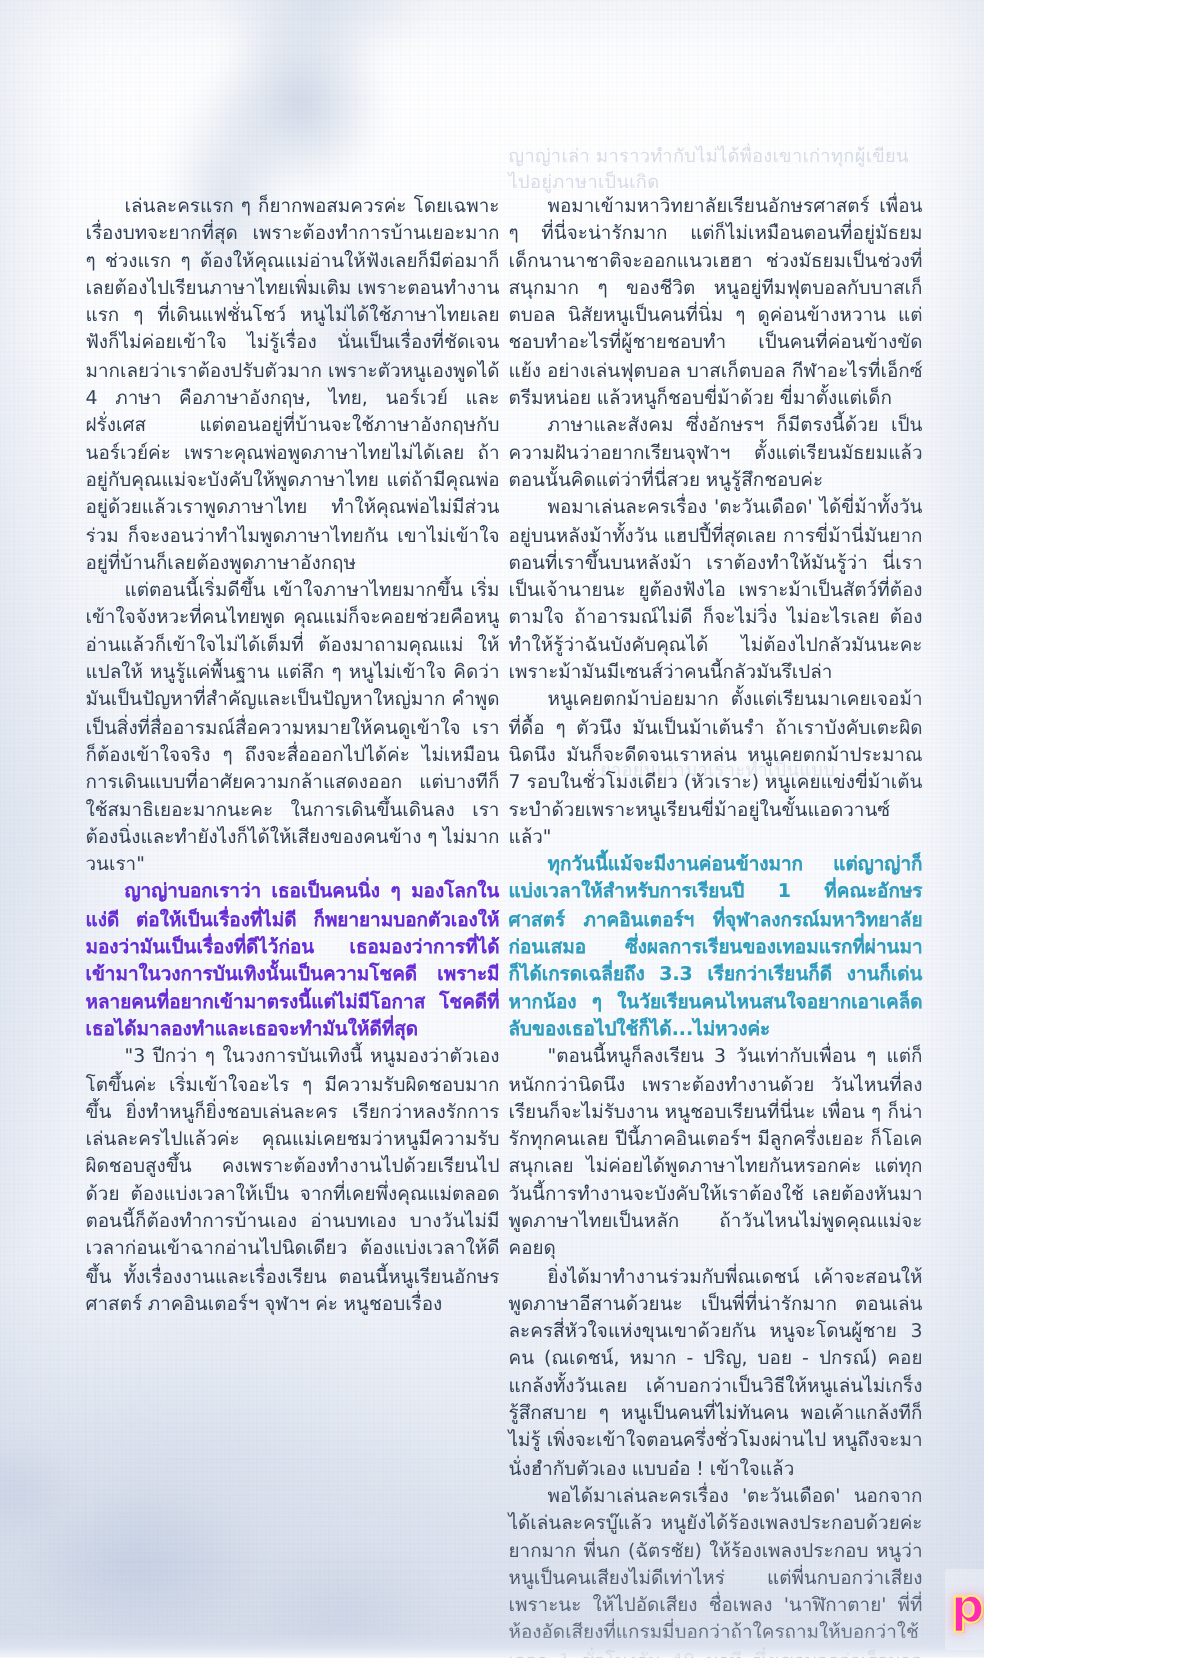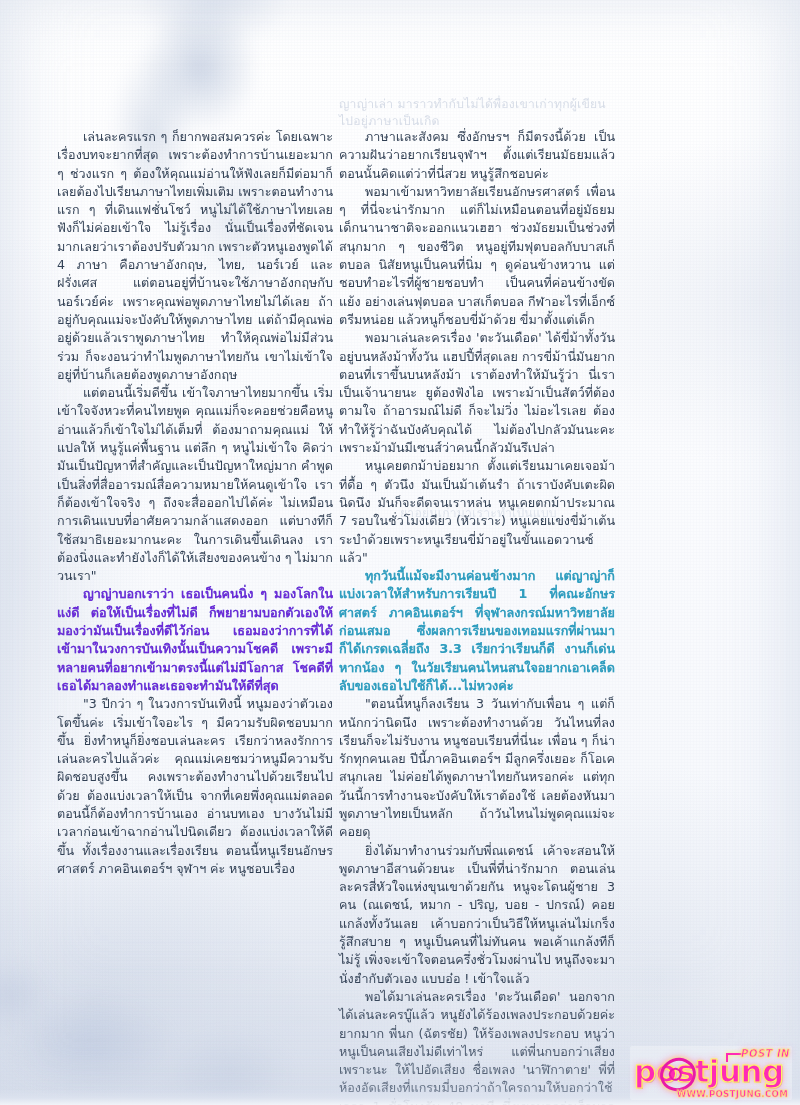--- a/index.html
+++ b/index.html
@@ -7,21 +7,21 @@
     margin: 0;
     padding: 0;
     background: #ffffff;
   }
   body {
     font-family: "DejaVu Sans", "Liberation Sans", sans-serif;
   }
 
   #page {
     position: relative;
-    width: 800px;
+    width: 656px;
     height: 1105px;
     overflow: hidden;
     background: #fdfdfe;
   }
 
   
   .paper-base {
     position: absolute;
     inset: 0;
     background:
@@ -247,22 +247,22 @@
   <div class="ghost" style="left:400px; top:491px; width:300px; opacity:0.40;margin-top:14px;">ยาอยู่นเก่ามาเราะทำเป็นแบบ</div>
 
   <div class="column" id="col-left">
     <p class="para">เล่นละครแรก ๆ ก็ยากพอสมควรค่ะ โดยเฉพาะเรื่องบทจะยากที่สุด เพราะต้องทำการบ้านเยอะมาก ๆ ช่วงแรก ๆ ต้องให้คุณแม่อ่านให้ฟังเลยก็มีต่อมาก็เลยต้องไปเรียนภาษาไทยเพิ่มเติม เพราะตอนทำงานแรก ๆ ที่เดินแฟชั่นโชว์ หนูไม่ได้ใช้ภาษาไทยเลย ฟังก็ไม่ค่อยเข้าใจ ไม่รู้เรื่อง นั่นเป็นเรื่องที่ชัดเจนมากเลยว่าเราต้องปรับตัวมาก เพราะตัวหนูเองพูดได้ 4 ภาษา คือภาษาอังกฤษ, ไทย, นอร์เวย์ และฝรั่งเศส แต่ตอนอยู่ที่บ้านจะใช้ภาษาอังกฤษกับนอร์เวย์ค่ะ เพราะคุณพ่อพูดภาษาไทยไม่ได้เลย ถ้าอยู่กับคุณแม่จะบังคับให้พูดภาษาไทย แต่ถ้ามีคุณพ่ออยู่ด้วยแล้วเราพูดภาษาไทย ทำให้คุณพ่อไม่มีส่วนร่วม ก็จะงอนว่าทำไมพูดภาษาไทยกัน เขาไม่เข้าใจ อยู่ที่บ้านก็เลยต้องพูดภาษาอังกฤษ</p>
     <p class="para">แต่ตอนนี้เริ่มดีขึ้น เข้าใจภาษาไทยมากขึ้น เริ่มเข้าใจจังหวะที่คนไทยพูด คุณแม่ก็จะคอยช่วยคือหนูอ่านแล้วก็เข้าใจไม่ได้เต็มที่ ต้องมาถามคุณแม่ ให้แปลให้ หนูรู้แค่พื้นฐาน แต่ลึก ๆ หนูไม่เข้าใจ คิดว่ามันเป็นปัญหาที่สำคัญและเป็นปัญหาใหญ่มาก คำพูดเป็นสิ่งที่สื่ออารมณ์สื่อความหมายให้คนดูเข้าใจ เราก็ต้องเข้าใจจริง ๆ ถึงจะสื่อออกไปได้ค่ะ ไม่เหมือนการเดินแบบที่อาศัยความกล้าแสดงออก แต่บางทีก็ใช้สมาธิเยอะมากนะคะ ในการเดินขึ้นเดินลง เราต้องนิ่งและทำยังไงก็ได้ให้เสียงของคนข้าง ๆ ไม่มากวนเรา"</p>
     <p class="para hl">ญาญ่าบอกเราว่า เธอเป็นคนนิ่ง ๆ มองโลกในแง่ดี ต่อให้เป็นเรื่องที่ไม่ดี ก็พยายามบอกตัวเองให้มองว่ามันเป็นเรื่องที่ดีไว้ก่อน เธอมองว่าการที่ได้เข้ามาในวงการบันเทิงนั้นเป็นความโชคดี เพราะมีหลายคนที่อยากเข้ามาตรงนี้แต่ไม่มีโอกาส โชคดีที่เธอได้มาลองทำและเธอจะทำมันให้ดีที่สุด</p>
     <p class="para">"3 ปีกว่า ๆ ในวงการบันเทิงนี้ หนูมองว่าตัวเองโตขึ้นค่ะ เริ่มเข้าใจอะไร ๆ มีความรับผิดชอบมากขึ้น ยิ่งทำหนูก็ยิ่งชอบเล่นละคร เรียกว่าหลงรักการเล่นละครไปแล้วค่ะ คุณแม่เคยชมว่าหนูมีความรับผิดชอบสูงขึ้น คงเพราะต้องทำงานไปด้วยเรียนไปด้วย ต้องแบ่งเวลาให้เป็น จากที่เคยพึ่งคุณแม่ตลอด ตอนนี้ก็ต้องทำการบ้านเอง อ่านบทเอง บางวันไม่มีเวลาก่อนเข้าฉากอ่านไปนิดเดียว ต้องแบ่งเวลาให้ดีขึ้น ทั้งเรื่องงานและเรื่องเรียน ตอนนี้หนูเรียนอักษรศาสตร์ ภาคอินเตอร์ฯ จุฬาฯ ค่ะ หนูชอบเรื่อง</p>
   </div>
 
   <div class="column" id="col-right">
+    <p class="para">พอมาเข้ามหาวิทยาลัยเรียนอักษรศาสตร์ เพื่อน ๆ ที่นี่จะน่ารักมาก แต่ก็ไม่เหมือนตอนที่อยู่มัธยม เด็กนานาชาติจะออกแนวเฮฮา ช่วงมัธยมเป็นช่วงที่สนุกมาก ๆ ของชีวิต หนูอยู่ทีมฟุตบอลกับบาสเก็ตบอล นิสัยหนูเป็นคนที่นิ่ม ๆ ดูค่อนข้างหวาน แต่ชอบทำอะไรที่ผู้ชายชอบทำ เป็นคนที่ค่อนข้างขัดแย้ง อย่างเล่นฟุตบอล บาสเก็ตบอล กีฬาอะไรที่เอ็กซ์ตรีมหน่อย แล้วหนูก็ชอบขี่ม้าด้วย ขี่มาตั้งแต่เด็ก</p>
     <p class="para">ภาษาและสังคม ซึ่งอักษรฯ ก็มีตรงนี้ด้วย เป็นความฝันว่าอยากเรียนจุฬาฯ ตั้งแต่เรียนมัธยมแล้ว ตอนนั้นคิดแต่ว่าที่นี่สวย หนูรู้สึกชอบค่ะ</p>
-    <p class="para">พอมาเข้ามหาวิทยาลัยเรียนอักษรศาสตร์ เพื่อน ๆ ที่นี่จะน่ารักมาก แต่ก็ไม่เหมือนตอนที่อยู่มัธยม เด็กนานาชาติจะออกแนวเฮฮา ช่วงมัธยมเป็นช่วงที่สนุกมาก ๆ ของชีวิต หนูอยู่ทีมฟุตบอลกับบาสเก็ตบอล นิสัยหนูเป็นคนที่นิ่ม ๆ ดูค่อนข้างหวาน แต่ชอบทำอะไรที่ผู้ชายชอบทำ เป็นคนที่ค่อนข้างขัดแย้ง อย่างเล่นฟุตบอล บาสเก็ตบอล กีฬาอะไรที่เอ็กซ์ตรีมหน่อย แล้วหนูก็ชอบขี่ม้าด้วย ขี่มาตั้งแต่เด็ก</p>
     <p class="para">พอมาเล่นละครเรื่อง 'ตะวันเดือด' ได้ขี่ม้าทั้งวัน อยู่บนหลังม้าทั้งวัน แฮปปี้ที่สุดเลย การขี่ม้านี่มันยากตอนที่เราขึ้นบนหลังม้า เราต้องทำให้มันรู้ว่า นี่เราเป็นเจ้านายนะ ยูต้องฟังไอ เพราะม้าเป็นสัตว์ที่ต้องตามใจ ถ้าอารมณ์ไม่ดี ก็จะไม่วิ่ง ไม่อะไรเลย ต้องทำให้รู้ว่าฉันบังคับคุณได้ ไม่ต้องไปกลัวมันนะคะ เพราะม้ามันมีเซนส์ว่าคนนี้กลัวมันรึเปล่า</p>
     <p class="para">หนูเคยตกม้าบ่อยมาก ตั้งแต่เรียนมาเคยเจอม้าที่ดื้อ ๆ ตัวนึง มันเป็นม้าเต้นรำ ถ้าเราบังคับเตะผิดนิดนึง มันก็จะดีดจนเราหล่น หนูเคยตกม้าประมาณ 7 รอบในชั่วโมงเดียว (หัวเราะ) หนูเคยแข่งขี่ม้าเต้นระบำด้วยเพราะหนูเรียนขี่ม้าอยู่ในขั้นแอดวานซ์แล้ว"</p>
     <p class="para hl strongblue">ทุกวันนี้แม้จะมีงานค่อนข้างมาก แต่ญาญ่าก็แบ่งเวลาให้สำหรับการเรียนปี 1 ที่คณะอักษรศาสตร์ ภาคอินเตอร์ฯ ที่จุฬาลงกรณ์มหาวิทยาลัยก่อนเสมอ ซึ่งผลการเรียนของเทอมแรกที่ผ่านมา ก็ได้เกรดเฉลี่ยถึง 3.3 เรียกว่าเรียนก็ดี งานก็เด่น หากน้อง ๆ ในวัยเรียนคนไหนสนใจอยากเอาเคล็ดลับของเธอไปใช้ก็ได้...ไม่หวงค่ะ</p>
     <p class="para">"ตอนนี้หนูก็ลงเรียน 3 วันเท่ากับเพื่อน ๆ แต่ก็หนักกว่านิดนึง เพราะต้องทำงานด้วย วันไหนที่ลงเรียนก็จะไม่รับงาน หนูชอบเรียนที่นี่นะ เพื่อน ๆ ก็น่ารักทุกคนเลย ปีนี้ภาคอินเตอร์ฯ มีลูกครึ่งเยอะ ก็โอเค สนุกเลย ไม่ค่อยได้พูดภาษาไทยกันหรอกค่ะ แต่ทุกวันนี้การทำงานจะบังคับให้เราต้องใช้ เลยต้องหันมาพูดภาษาไทยเป็นหลัก ถ้าวันไหนไม่พูดคุณแม่จะคอยดุ</p>
     <p class="para"><span>ยิ่งได้มาทำงานร่วมกับพี่ณเดชน์ เค้าจะสอนให้พูดภาษาอีสานด้วยนะ เป็นพี่ที่น่ารักมาก ตอนเล่นละคร</span><span class="inline-bold">สี่หัวใจแห่งขุนเขา</span><span>ด้วยกัน หนูจะโดนผู้ชาย 3 คน (ณเดชน์, หมาก - ปริญ, บอย - ปกรณ์) คอยแกล้งทั้งวันเลย เค้าบอกว่าเป็นวิธีให้หนูเล่นไม่เกร็ง รู้สึกสบาย ๆ หนูเป็นคนที่ไม่ทันคน พอเค้าแกล้งทีก็ไม่รู้ เพิ่งจะเข้าใจตอนครึ่งชั่วโมงผ่านไป หนูถึงจะมานั่งฮำกับตัวเอง แบบอ๋อ ! เข้าใจแล้ว</span></p>
     <p class="para">พอได้มาเล่นละครเรื่อง 'ตะวันเดือด' นอกจากได้เล่นละครบู๊แล้ว หนูยังได้ร้องเพลงประกอบด้วยค่ะ ยากมาก พี่นก (ฉัตรชัย) ให้ร้องเพลงประกอบ หนูว่าหนูเป็นคนเสียงไม่ดีเท่าไหร่ แต่พี่นกบอกว่าเสียงเพราะนะ ให้ไปอัดเสียง ชื่อเพลง 'นาฬิกาตาย' พี่ที่ห้องอัดเสียงที่แกรมมี่บอกว่าถ้าใครถามให้บอกว่าใช้เวลา 1 ชั่วโมงกับ 48 นาที ซึ่งเขาบอกว่าเร็วมาก ส่วนมากใช้เวลา 3 ชั่วโมงขึ้นไปค่ะ" ญาญ่าเล่าให้เราฟังด้วยใบหน้ายิ้มแย้มน้ำเสียงภูมิใจนิด ๆ</p>
   </div>
 
   <div class="grain"></div>
   <div class="vignette"></div>

